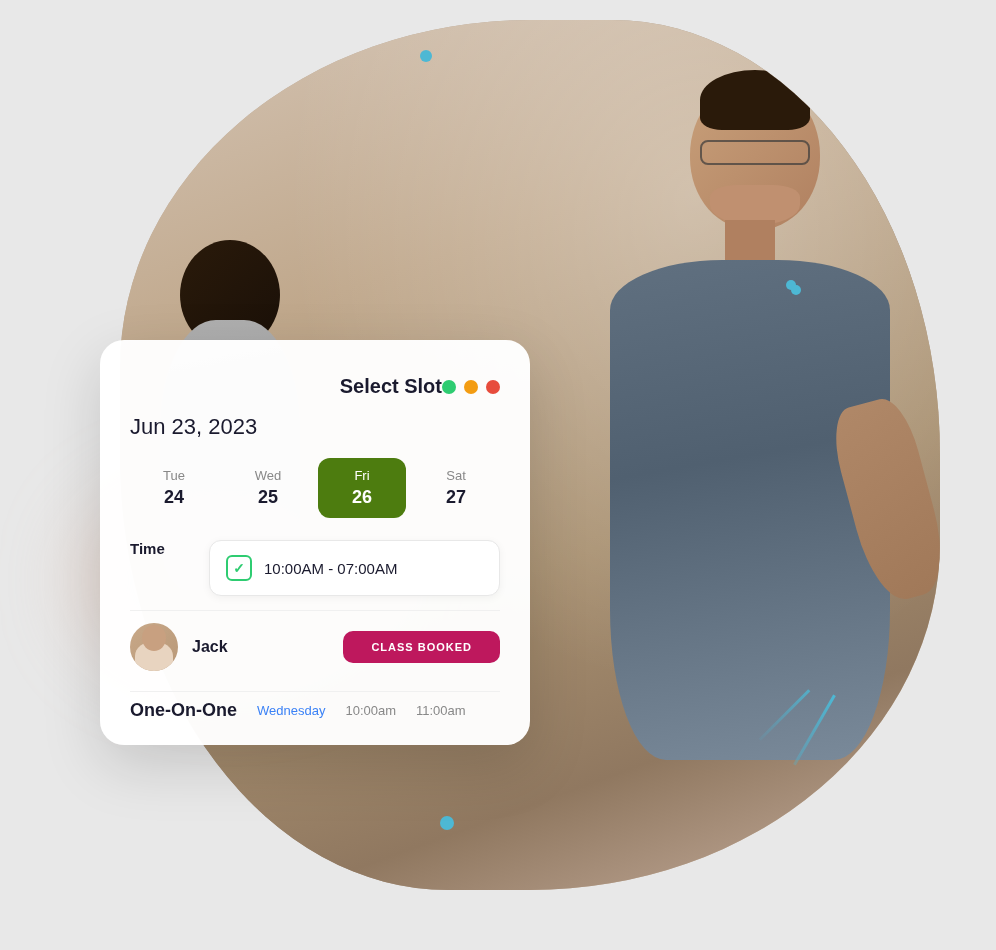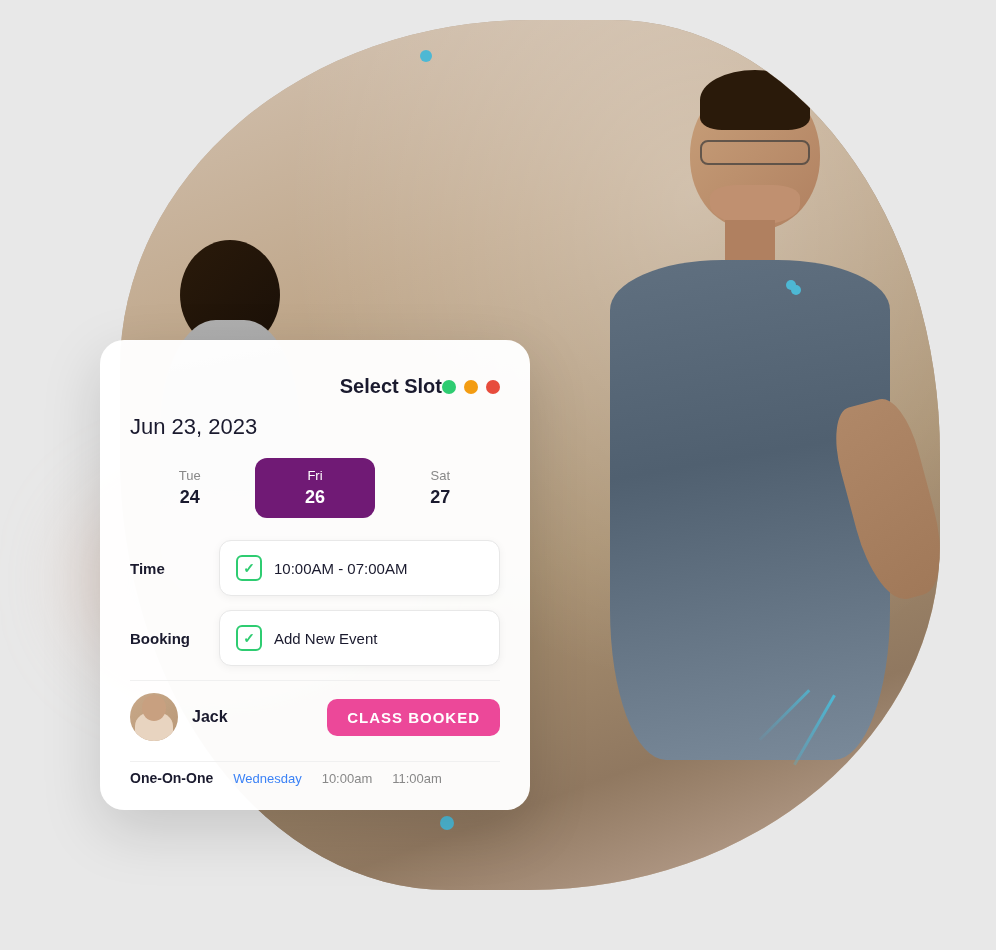--- a/index.html
+++ b/index.html
@@ -130,21 +130,21 @@
       display: flex;
       flex-direction: column;
       align-items: center;
       padding: 10px 18px;
       border-radius: 12px;
       cursor: pointer;
       flex: 1;
     }
 
     .day-item.active {
-      background: #701a75;
+      background: #4d7c0f;
     }
 
     .day-name {
       font-size: 13px;
       font-weight: 500;
       color: #888;
       margin-bottom: 4px;
     }
 
     .day-item.active .day-name,
@@ -154,23 +154,22 @@
 
     .day-number {
       font-size: 18px;
       font-weight: 700;
       color: #1a1a2e;
     }
 
     
     .slot-row {
       display: flex;
-      align-items: center;
       margin-bottom: 14px;
-      gap: 24px;
+      gap: 14px;
     }
 
     .slot-label {
       font-size: 15px;
       font-weight: 600;
       color: #1a1a2e;
       min-width: 65px;
     }
 
     .slot-box {
@@ -232,43 +231,43 @@
     }
 
     .user-name {
       font-size: 16px;
       font-weight: 600;
       color: #1a1a2e;
       flex: 1;
     }
 
     .class-booked-btn {
-      background: #ec4899;
+      background: #be185d;
       color: #fff;
-      font-size: 15px;
+      font-size: 11px;
       font-weight: 700;
       letter-spacing: 1px;
-      padding: 10px 20px;
+      padding: 10px 28px;
       border-radius: 10px;
       border: none;
       cursor: pointer;
       white-space: nowrap;
     }
 
     
     .bottom-info {
       display: flex;
       align-items: center;
       gap: 20px;
       padding-top: 8px;
       border-top: 1px solid #f0f0f0;
     }
 
     .info-tag {
-      font-size: 14px;
+      font-size: 18px;
       font-weight: 600;
       color: #1a1a2e;
     }
 
     .info-detail {
       font-size: 13px;
       color: #3b82f6;
     }
 
     .info-time {
@@ -411,45 +410,42 @@
     </div>
   </div>
 
   <div class="date-label">Jun 23, 2023</div>
 
   <div class="day-selector">
     <div class="day-item">
       <span class="day-name">Tue</span>
       <span class="day-number">24</span>
     </div>
+    <div class="day-item">
+      <span class="day-name">Wed</span>
+      <span class="day-number">25</span>
+    </div>
     <div class="day-item active">
       <span class="day-name">Fri</span>
       <span class="day-number">26</span>
     </div>
     <div class="day-item">
       <span class="day-name">Sat</span>
       <span class="day-number">27</span>
     </div>
   </div>
 
   <div class="slot-row">
     <span class="slot-label">Time</span>
     <div class="slot-box">
       <div class="check-icon"></div>
       <span class="slot-text">10:00AM - 07:00AM</span>
     </div>
   </div>
 
-  <div class="slot-row">
-    <span class="slot-label">Booking</span>
-    <div class="slot-box">
-      <div class="check-icon"></div>
-      <span class="slot-text">Add New Event</span>
-    </div>
-  </div>
 
   <div class="user-row">
 
     <div class="avatar" style="position:relative;">
 
       <div style="
         position: absolute;
         bottom: 0;
         width: 38px; height: 30px;
         background: #e8d4c0;

